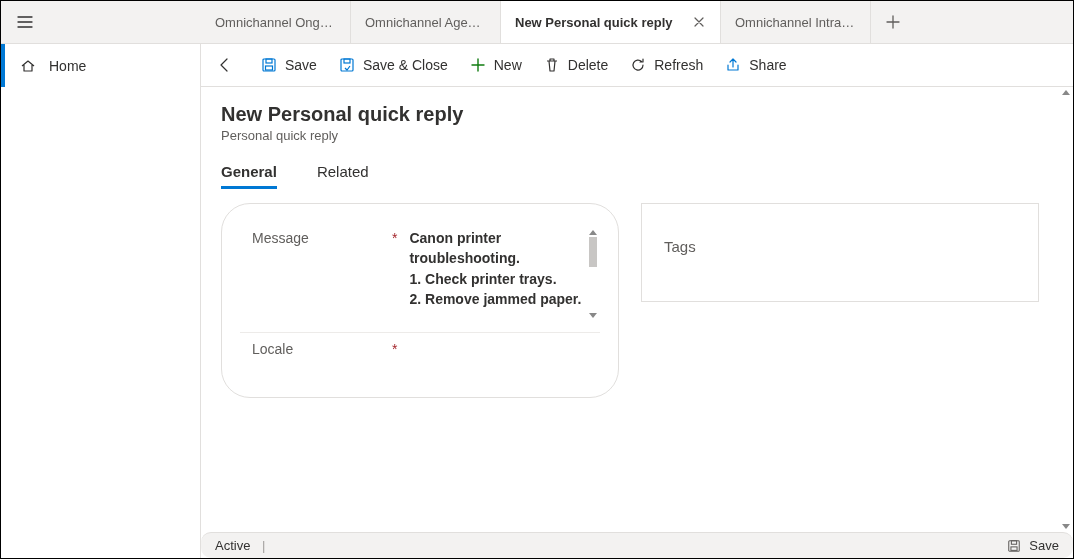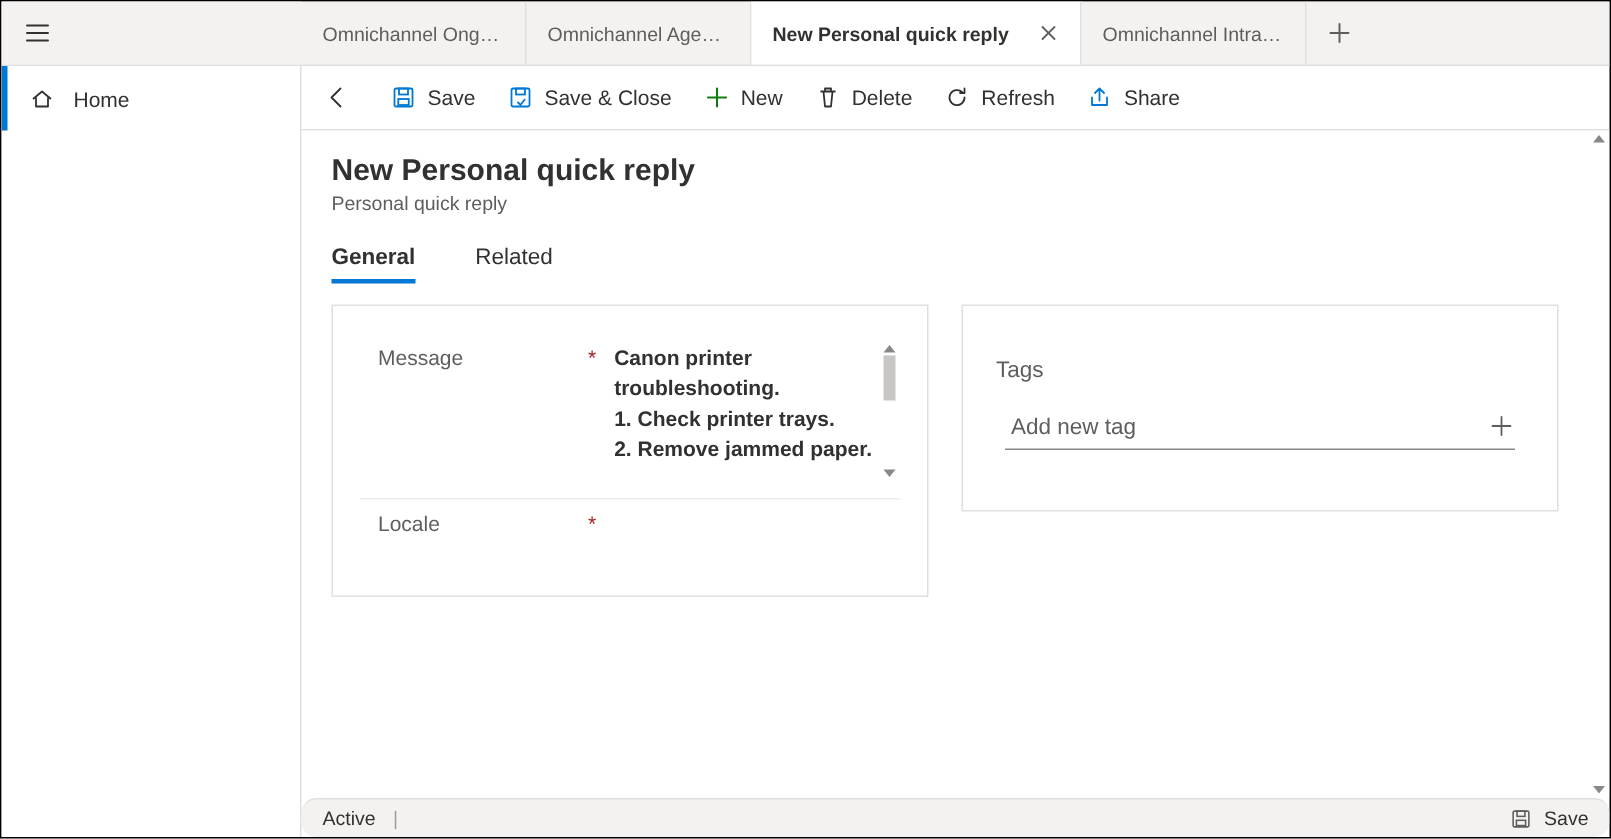--- a/index.html
+++ b/index.html
@@ -37,21 +37,21 @@
 
   .content { flex: 1; overflow: auto; padding: 16px 20px; position: relative; }
   .page-title { font-size: 20px; font-weight: 600; margin-bottom: 2px; }
   .page-sub { font-size: 13px; color: #605e5c; margin-bottom: 20px; }
   .formtabs { display: flex; gap: 40px; border-bottom: 0; margin-bottom: 14px; }
   .ftab { font-size: 15px; padding-bottom: 6px; cursor: pointer; color: #323130; }
   .ftab.active { font-weight: 600; border-bottom: 3px solid #0078d4; }
 
   .cols { display: flex; gap: 22px; align-items: flex-start; }
   .card { border: 1px solid #e1dfdd; padding: 18px 18px 28px 18px; }
-  .card.left { width: 398px; }
+  .card.left { width: 398px; border-radius: 29px; }
   .card.right { width: 398px; }
 
   .field-row { display: flex; align-items: flex-start; padding: 6px 0 12px 12px; border-bottom: 1px solid #edebe9; }
   .field-row:last-child { border-bottom: none; }
   .field-label { width: 140px; color: #605e5c; font-size: 14px; padding-top: 2px; }
   .req { color: #a4262c; margin-right: 12px; padding-top: 2px; }
   .field-val { flex: 1; position: relative; }
   .msgbox { position: relative; padding-right: 18px; line-height: 1.45; font-weight: 600; font-size: 14px; min-height: 92px; }
   .msg-scroll { position: absolute; right: 0; top: 0; bottom: 0; width: 14px; display: flex; flex-direction: column; justify-content: space-between; align-items: center; }
   .msg-scroll .arrow { width: 0; height: 0; border-left: 4px solid transparent; border-right: 4px solid transparent; cursor: pointer; }
@@ -218,28 +218,20 @@
               </div>
             </div>
             <div class="field-row">
               <div class="field-label">Locale</div>
               <div class="req">*</div>
             </div>
           </div>
 
           <div class="card right">
             <div class="section-title">Tags</div>
-            <div class="tag-input-row">
-              <input class="tag-input" placeholder="Add new tag" style="">
-              <span class="tag-add-ic">
-                <svg width="14" height="14" viewBox="0 0 14 14">
-                    <path d="M7 1v12M1 7h12" stroke="#605e5c" stroke-width="1.2" stroke-linecap="round"></path>
-                  </svg>
-              </span>
-            </div>
           </div>
         </div>
 
         <div class="vscroll">
           <div class="arrow up"></div>
           <div class="arrow down"></div>
         </div>
       </div>
 
       <div class="statusbar">

